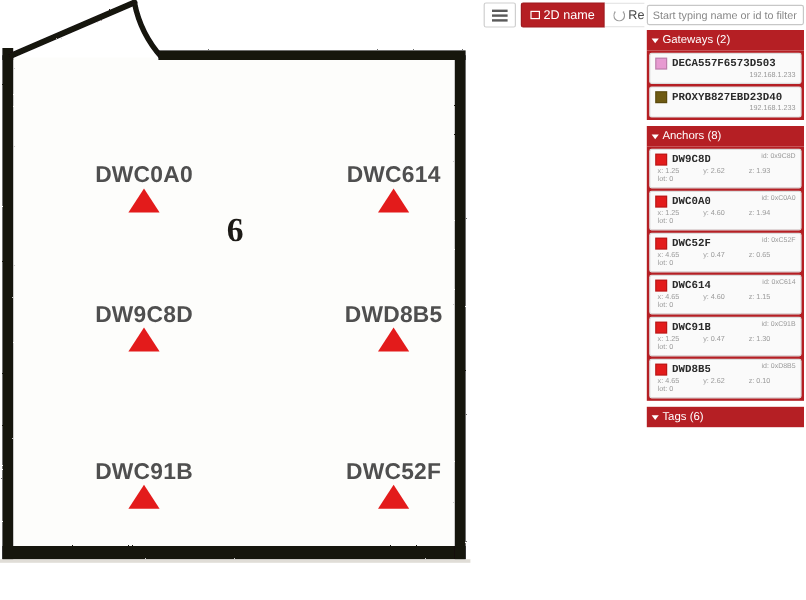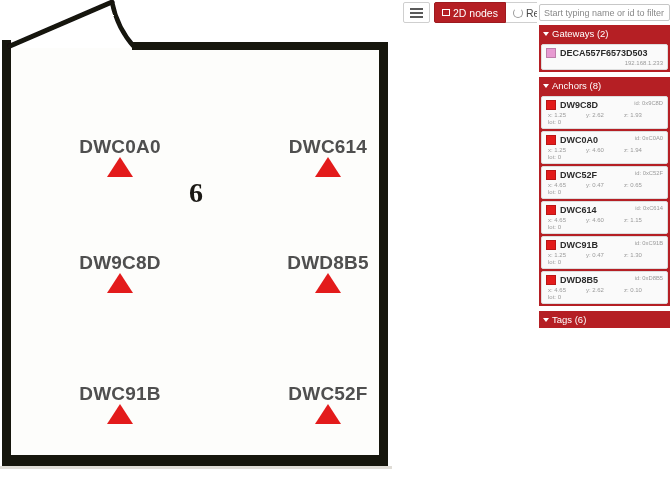--- a/index.html
+++ b/index.html
@@ -207,20 +207,21 @@
     margin-bottom: 2px;
     padding: 3px 4px 3px 4px;
     position: relative;
   }
   .node-card:last-child { margin-bottom: 0; }
 
   .card-top {
     display: flex;
     align-items: flex-end;
     gap: 4px;
+    font-family: Liberation Mono, monospace;
   }
 
   .swatch {
     width: 10px;
     height: 10px;
     flex: 0 0 auto;
     border: 1px solid rgba(0,0,0,0.18);
     box-sizing: border-box;
   }
 
@@ -326,21 +327,21 @@
     <div class="tb-btn hamburger">
       <span class="burger-lines">
         <i></i>
           <i></i>
           <i></i>
       </span>
     </div>
 
     <div class="tb-btn active">
       <span class="icon-square"></span>
-      <span>2D nodes</span>
+      <span>2D name</span>
     </div>
 
     <div class="tb-btn plain">
       <span class="icon-circle-arrow"></span>
       <span>Reset view</span>
     </div>
   </div>
 
   <div id="sidebar">
 
@@ -352,20 +353,27 @@
         <span>Gateways (2)</span>
       </div>
       <div class="section-body" id="gateways-body">
           <div class="node-card">
             <div class="card-top">
               <span class="swatch" style="background:#e79ad1"></span>
               <span class="card-name">DECA557F6573D503</span>
             </div>
             <div class="card-ip">192.168.1.233</div>
           </div>
+          <div class="node-card">
+            <div class="card-top">
+              <span class="swatch" style="background:#6e5a12"></span>
+              <span class="card-name">PROXYB827EBD23D40</span>
+            </div>
+            <div class="card-ip">192.168.1.233</div>
+          </div>
         </div>
     </div>
 
     <div class="section">
       <div class="section-header">
         <span class="caret"></span>
         <span>Anchors (8)</span>
       </div>
       <div class="section-body" id="anchors-body">
           <div class="node-card">

